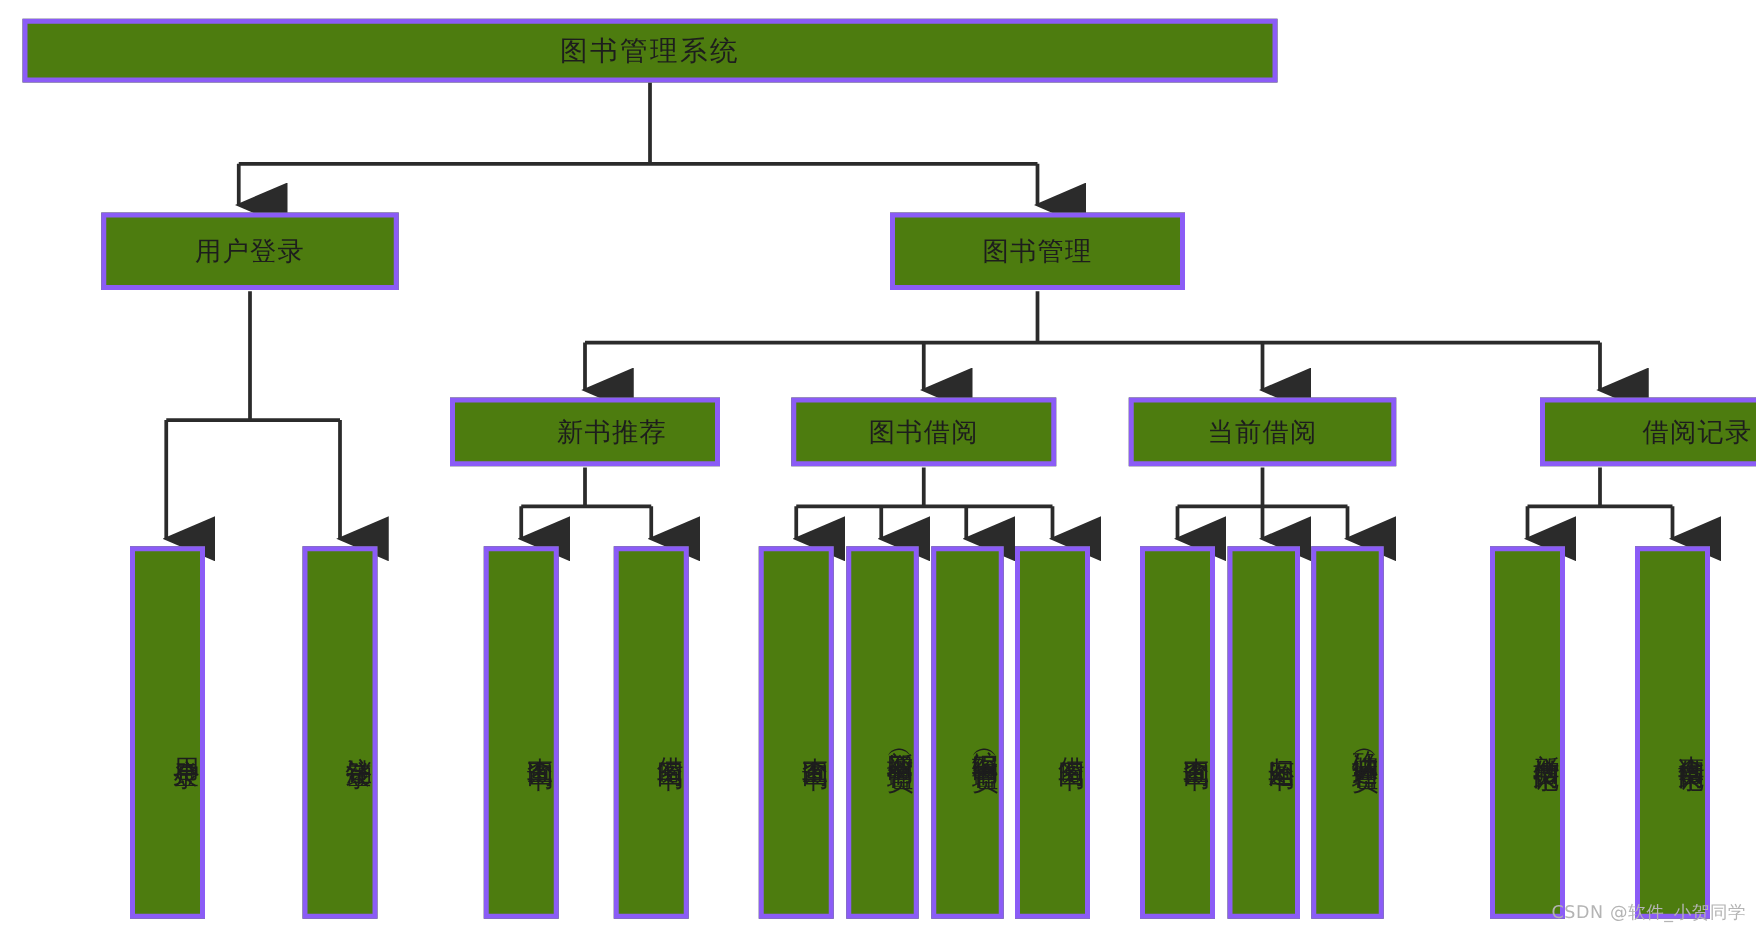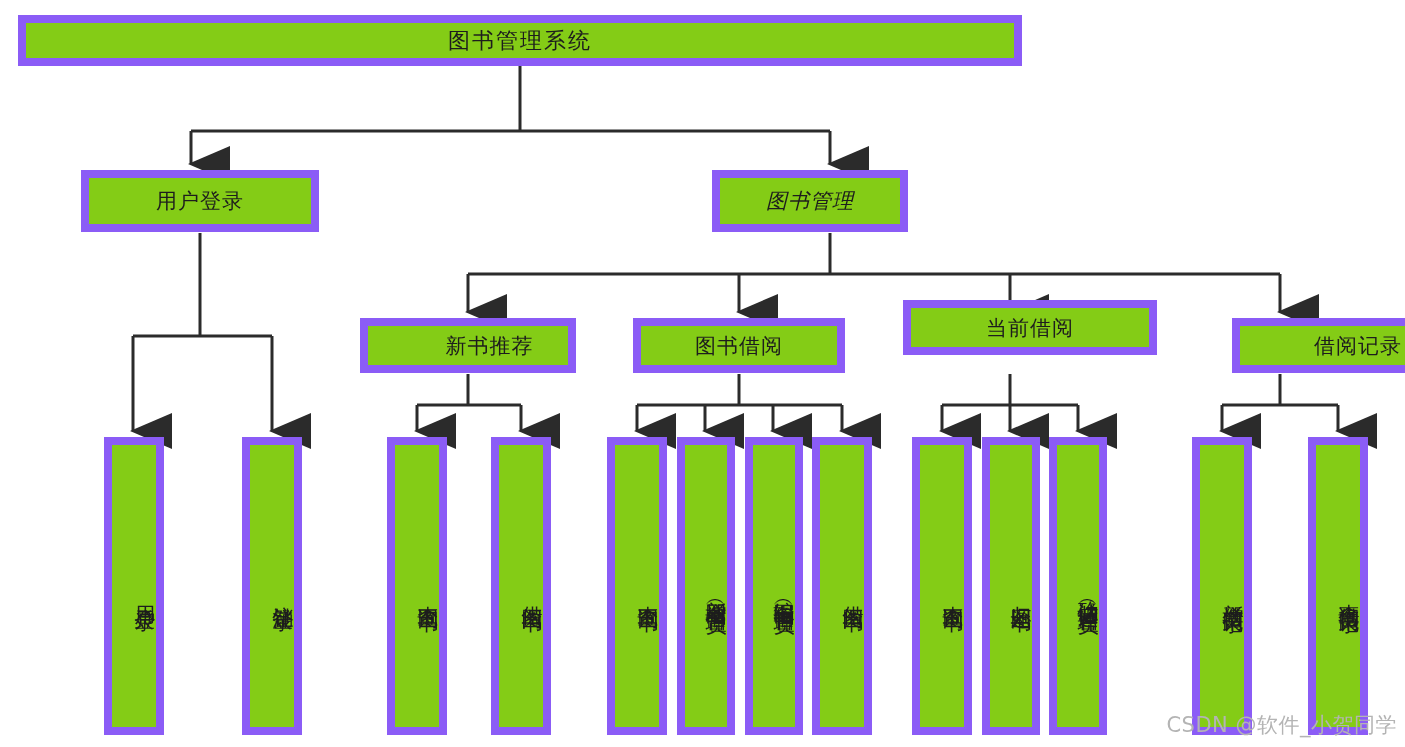--- a/index.html
+++ b/index.html
@@ -6,22 +6,22 @@
   body{
     width:1405px;height:747px;background:#ffffff;
     font-family:"DejaVu Sans","Liberation Sans",sans-serif;
     overflow:hidden;position:relative;
   }
   #stage{position:relative;width:1405px;height:747px;}
   svg#wires{position:absolute;left:0;top:0;width:1405px;height:747px;}
 
   .node{
     position:absolute;
-    background:#84cc16;
-    border:8px solid #8b5cf6;
+    background:#4d7c0f;
+    border:4px solid #8b5cf6;
     box-sizing:border-box;
     display:flex;align-items:center;justify-content:center;
     color:#1d1d1d;
   }
   .node-h{ font-size:21px; letter-spacing:1px; }
   .node-root{ font-size:22px; letter-spacing:2px; }
   .node-v{
     font-size:21px;
     letter-spacing:2px;
     writing-mode:vertical-rl;
@@ -29,21 +29,21 @@
     line-height:1.05;
     padding-top:14px;
     align-items:flex-start;
     justify-content:center;
     white-space:nowrap;
   }
   .node-v > span{ display:block; }
   .watermark{
     position:absolute;
     right:8px;bottom:8px;
-    font-size:21px;
+    font-size:14px;
     color:#b4b4b4;
     letter-spacing:0.5px;
     white-space:nowrap;
     pointer-events:none;
   }
 </style>
 </head>
 <body>
 
 <div id="stage">
@@ -101,31 +101,31 @@
     </g>
   </svg>
 
   <div class="node node-root" style="left:18px;top:15px;width:1004px;height:51px;">
     <span>图书管理系统</span>
   </div>
 
   <div class="node node-h" style="left:81px;top:170px;width:238px;height:62px;">
     <span>用户登录</span>
   </div>
-  <div class="node node-h" style="left:712px;top:170px;width:196px;height:62px;font-style:italic;">
+  <div class="node node-h" style="left:712px;top:170px;width:236px;height:62px;">
     <span>图书管理</span>
   </div>
 
   <div class="node node-h" style="left:360px;top:318px;width:216px;height:55px;padding-left:43px;">
     <span>新书推荐</span>
   </div>
   <div class="node node-h" style="left:633px;top:318px;width:212px;height:55px;font-family:Liberation Mono, monospace;">
     <span>图书借阅</span>
   </div>
-  <div class="node node-h" style="left:903px;top:300px;width:254px;height:55px;">
+  <div class="node node-h" style="left:903px;top:318px;width:214px;height:55px;">
     <span>当前借阅</span>
   </div>
   <div class="node node-h" style="left:1232px;top:318px;width:252px;height:55px;">
     <span>借阅记录</span>
   </div>
 
   <div class="node node-v" style="left:104px;top:437px;width:60px;height:298px;">
     <span>用户登录</span>
   </div>
   <div class="node node-v" style="left:242px;top:437px;width:60px;height:298px;">

